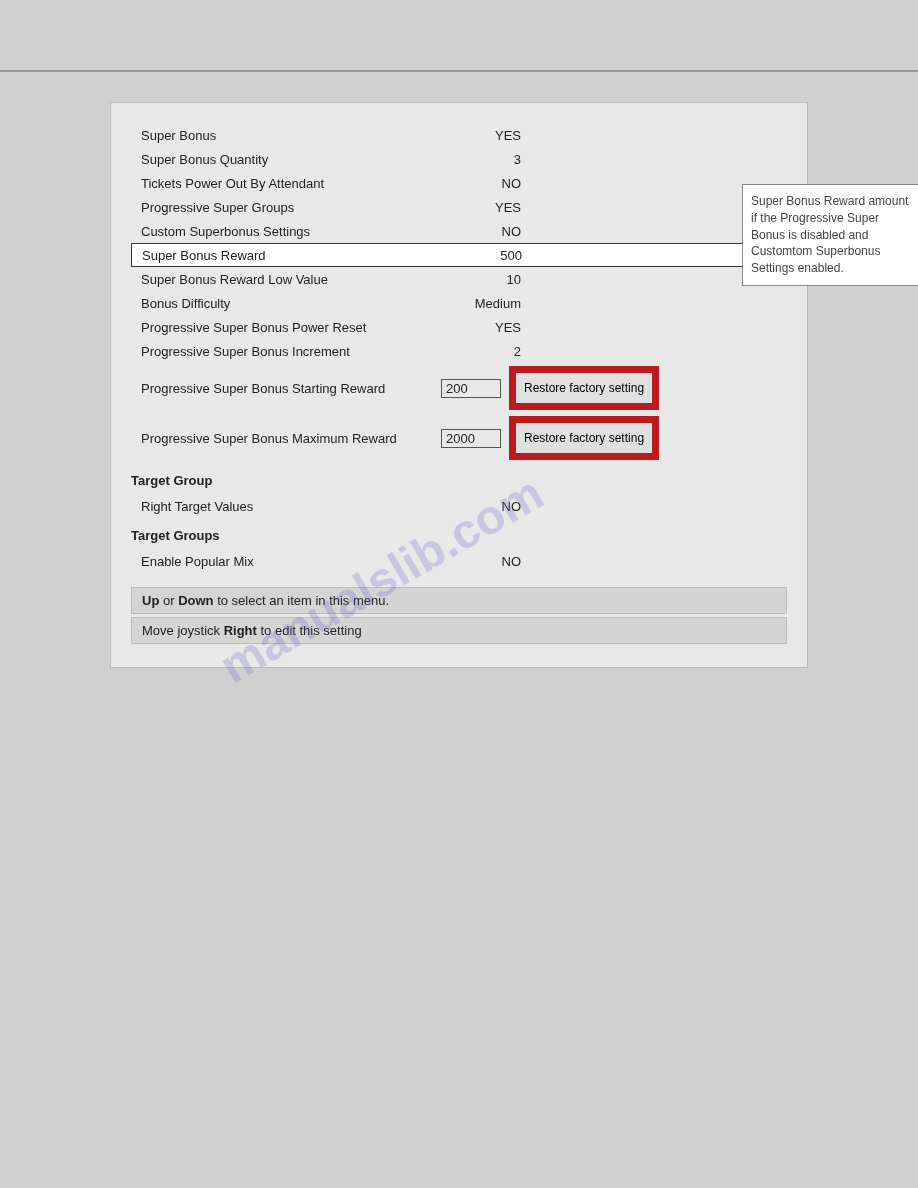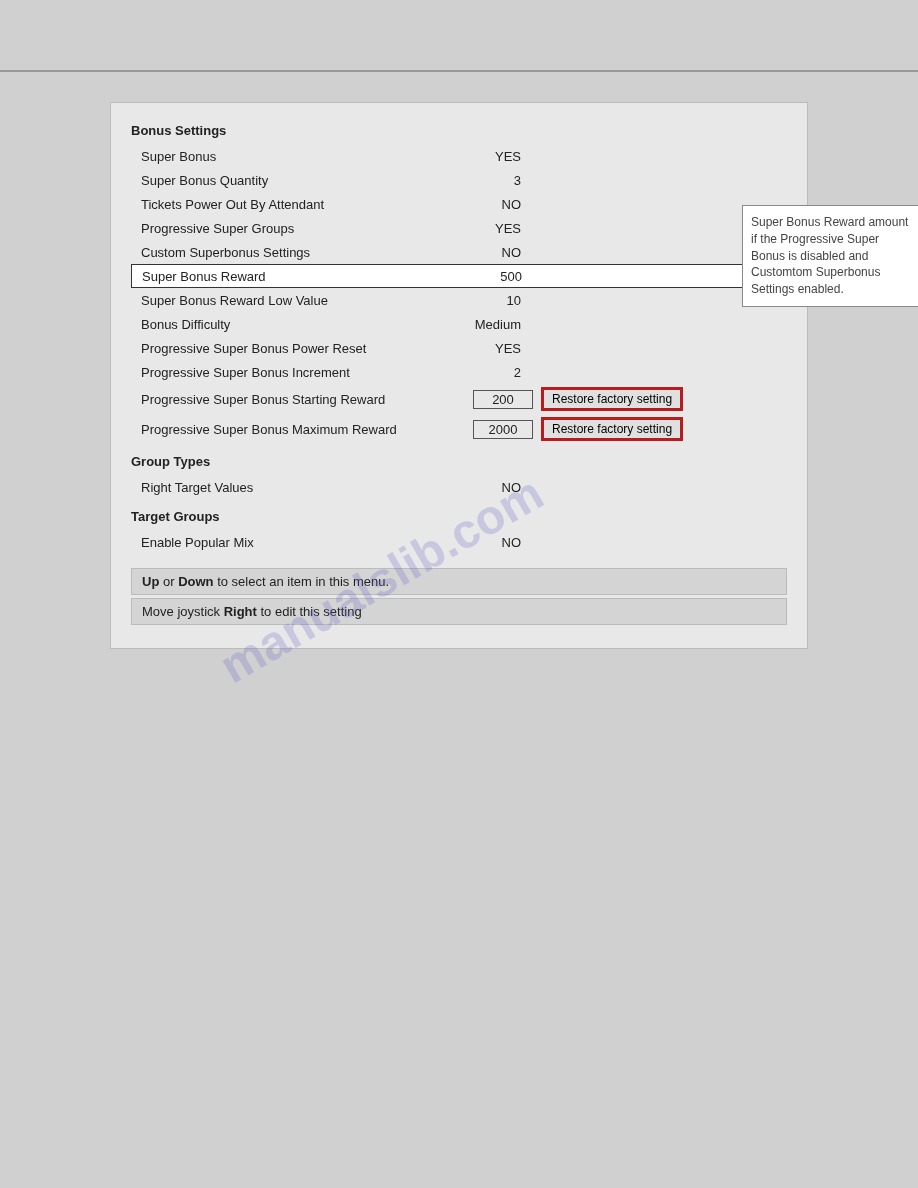--- a/index.html
+++ b/index.html
@@ -66,30 +66,29 @@
       min-width: 80px;
       text-align: right;
       font-size: 13px;
     }
 
     .row-value.input-box {
       border: 1px solid #555;
       background: #e8e8e8;
       padding: 1px 4px;
       min-width: 60px;
-      text-align: center;
-      margin-left: 32px;
+      text-align: left;
     }
 
     .restore-btn {
       margin-left: 8px;
-      padding: 2px 8px;
+      padding: 8px 8px;
       font-size: 12px;
       background: #e0e0e0;
-      border: 3px solid #b91c1c;
+      border: 7px solid #b91c1c;
       cursor: pointer;
       white-space: nowrap;
     }
 
     .tooltip-box {
       position: absolute;
       left: 610px;
       top: -60px;
       width: 180px;
       background: #fff;
@@ -135,21 +134,20 @@
 <body>
 
 <div class="top-line"></div>
 
 <div style="position:relative;">
   <div class="watermark">manualslib.com</div>
 
   <div class="main-container">
 
     <div id="sections-container">
-        <div class="section-title">Bonus Settings</div>
         <div class="settings-row">
           <span class="row-label">Super Bonus</span>
           <span class="row-value">YES</span>
         </div>
         <div class="settings-row">
           <span class="row-label">Super Bonus Quantity</span>
           <span class="row-value">3</span>
         </div>
         <div class="settings-row">
           <span class="row-label">Tickets Power Out By Attendant</span>
@@ -187,21 +185,21 @@
         <div class="settings-row">
           <span class="row-label">Progressive Super Bonus Starting Reward</span>
           <span class="row-value input-box">200</span>
           <button class="restore-btn">Restore factory setting</button>
         </div>
         <div class="settings-row">
           <span class="row-label">Progressive Super Bonus Maximum Reward</span>
           <span class="row-value input-box">2000</span>
           <button class="restore-btn">Restore factory setting</button>
         </div>
-        <div class="section-title">Group Types</div>
+        <div class="section-title">Target Group</div>
         <div class="settings-row">
           <span class="row-label">Right Target Values</span>
           <span class="row-value">NO</span>
         </div>
         <div class="section-title">Target Groups</div>
         <div class="settings-row">
           <span class="row-label">Enable Popular Mix</span>
           <span class="row-value">NO</span>
         </div>
       </div>

